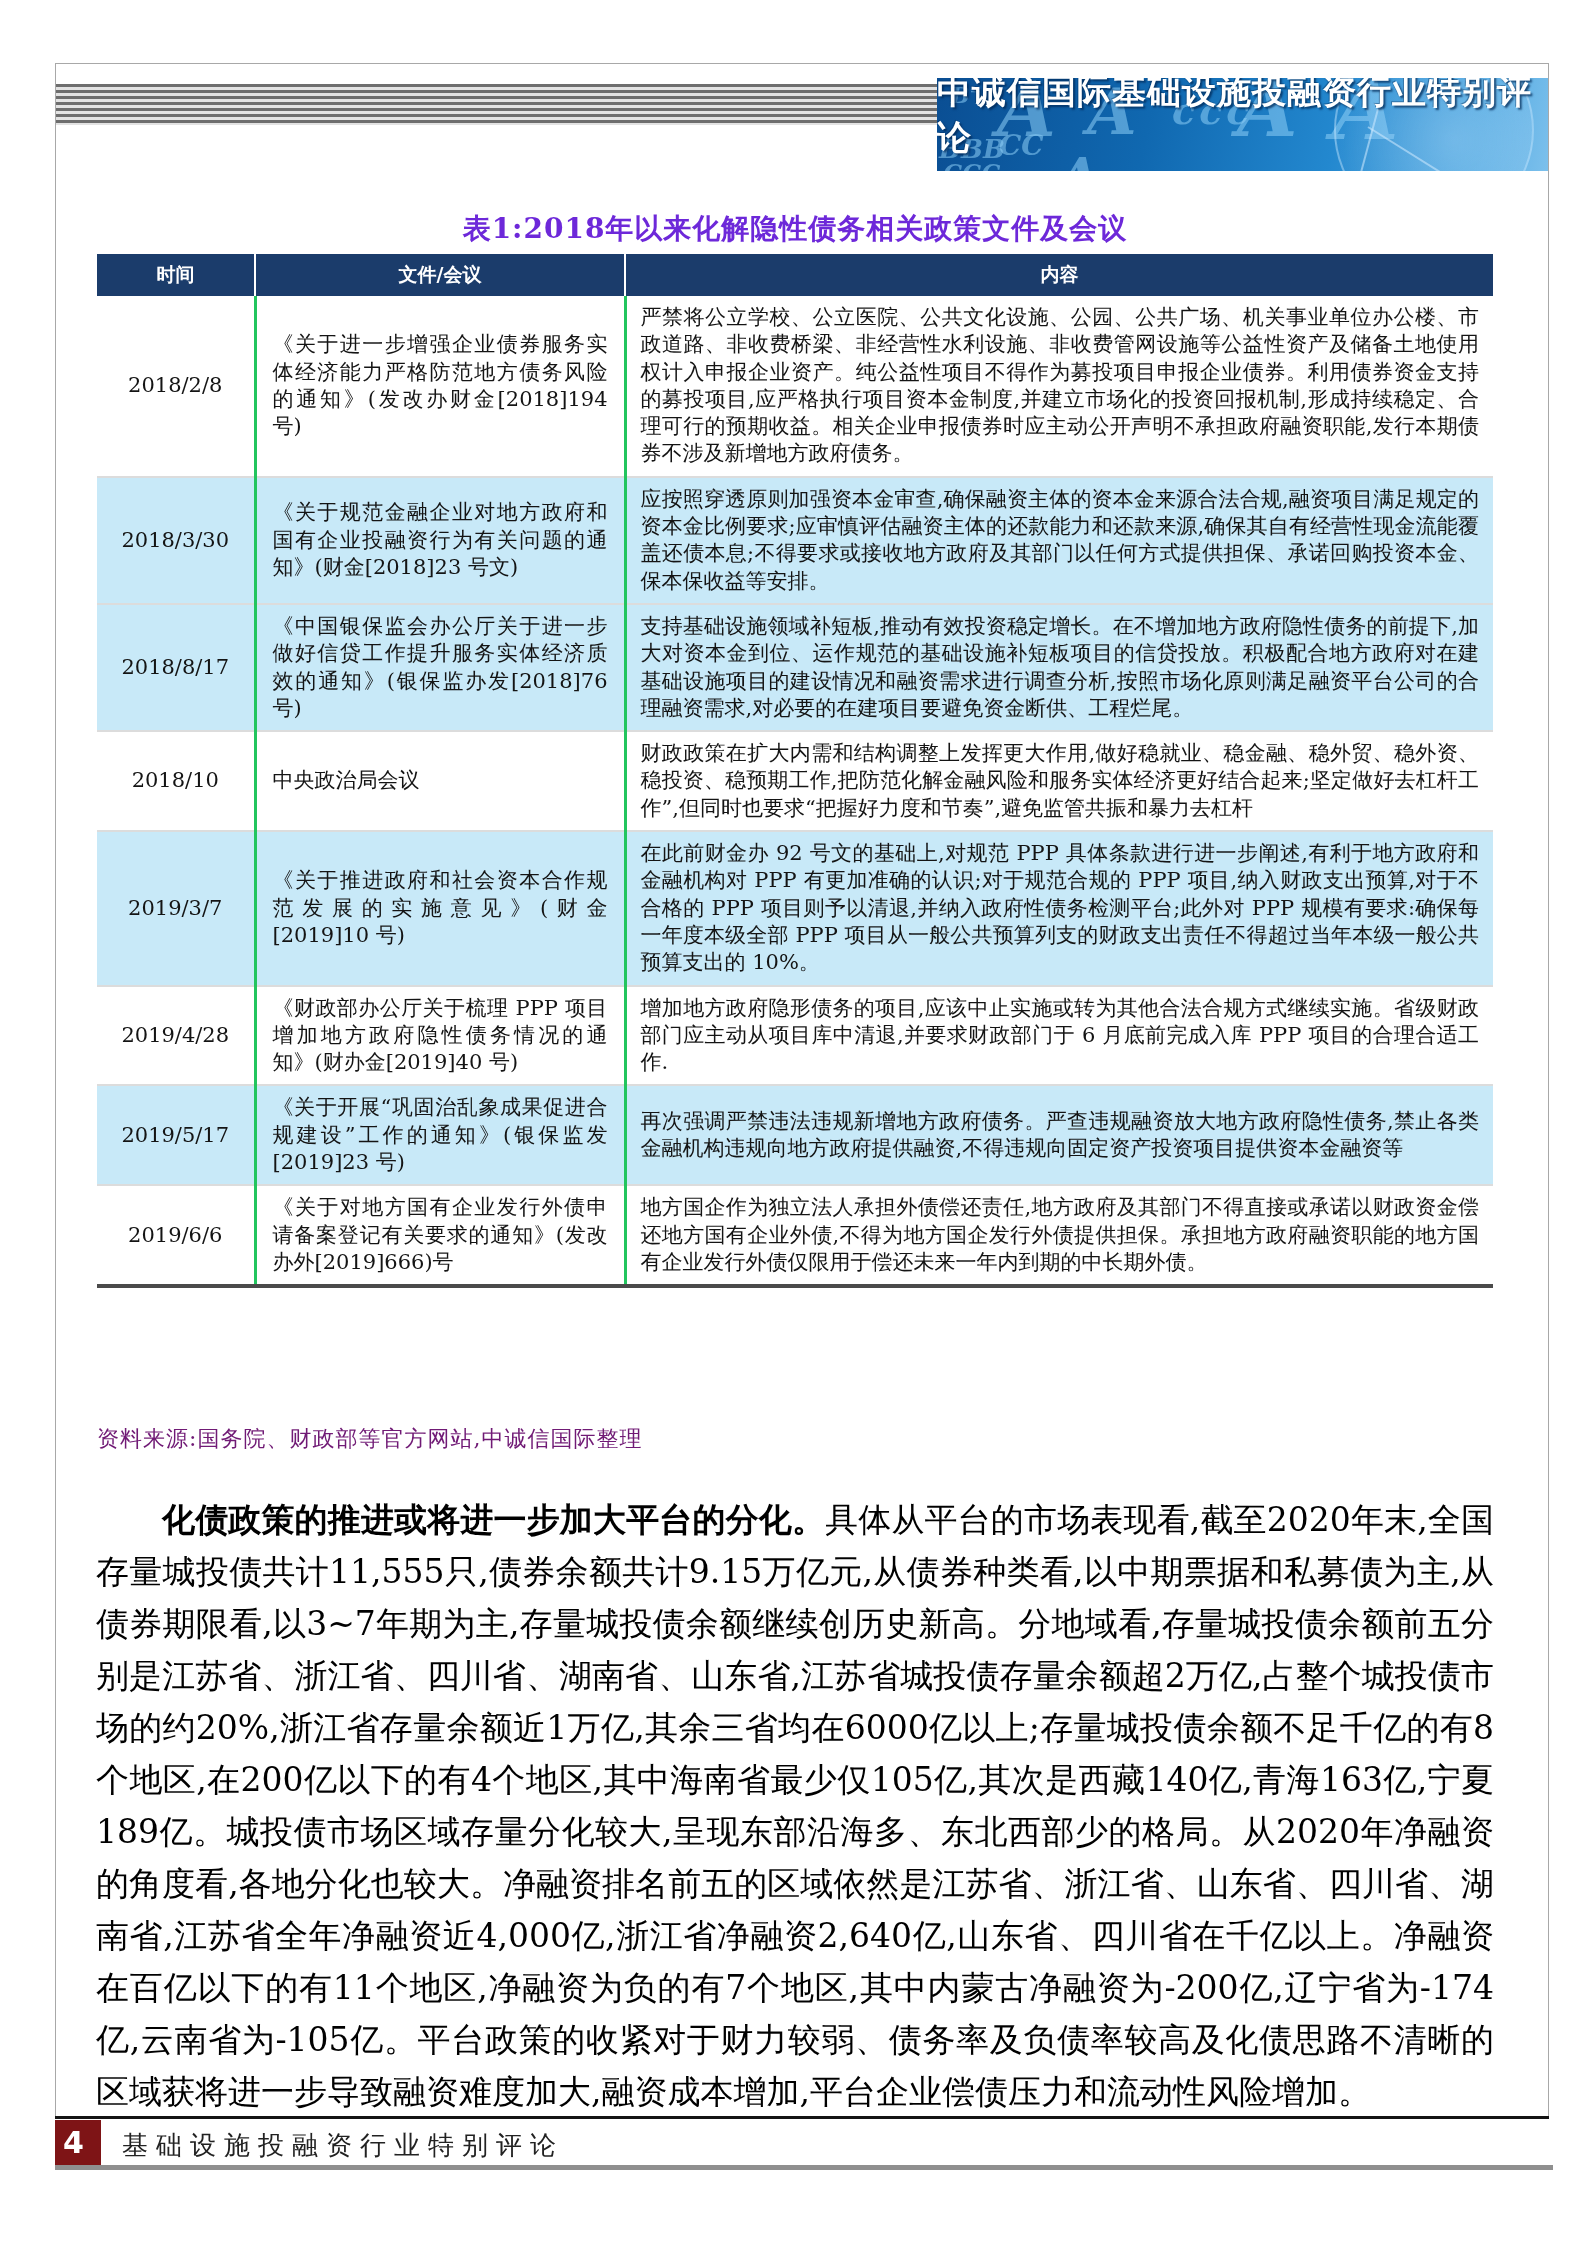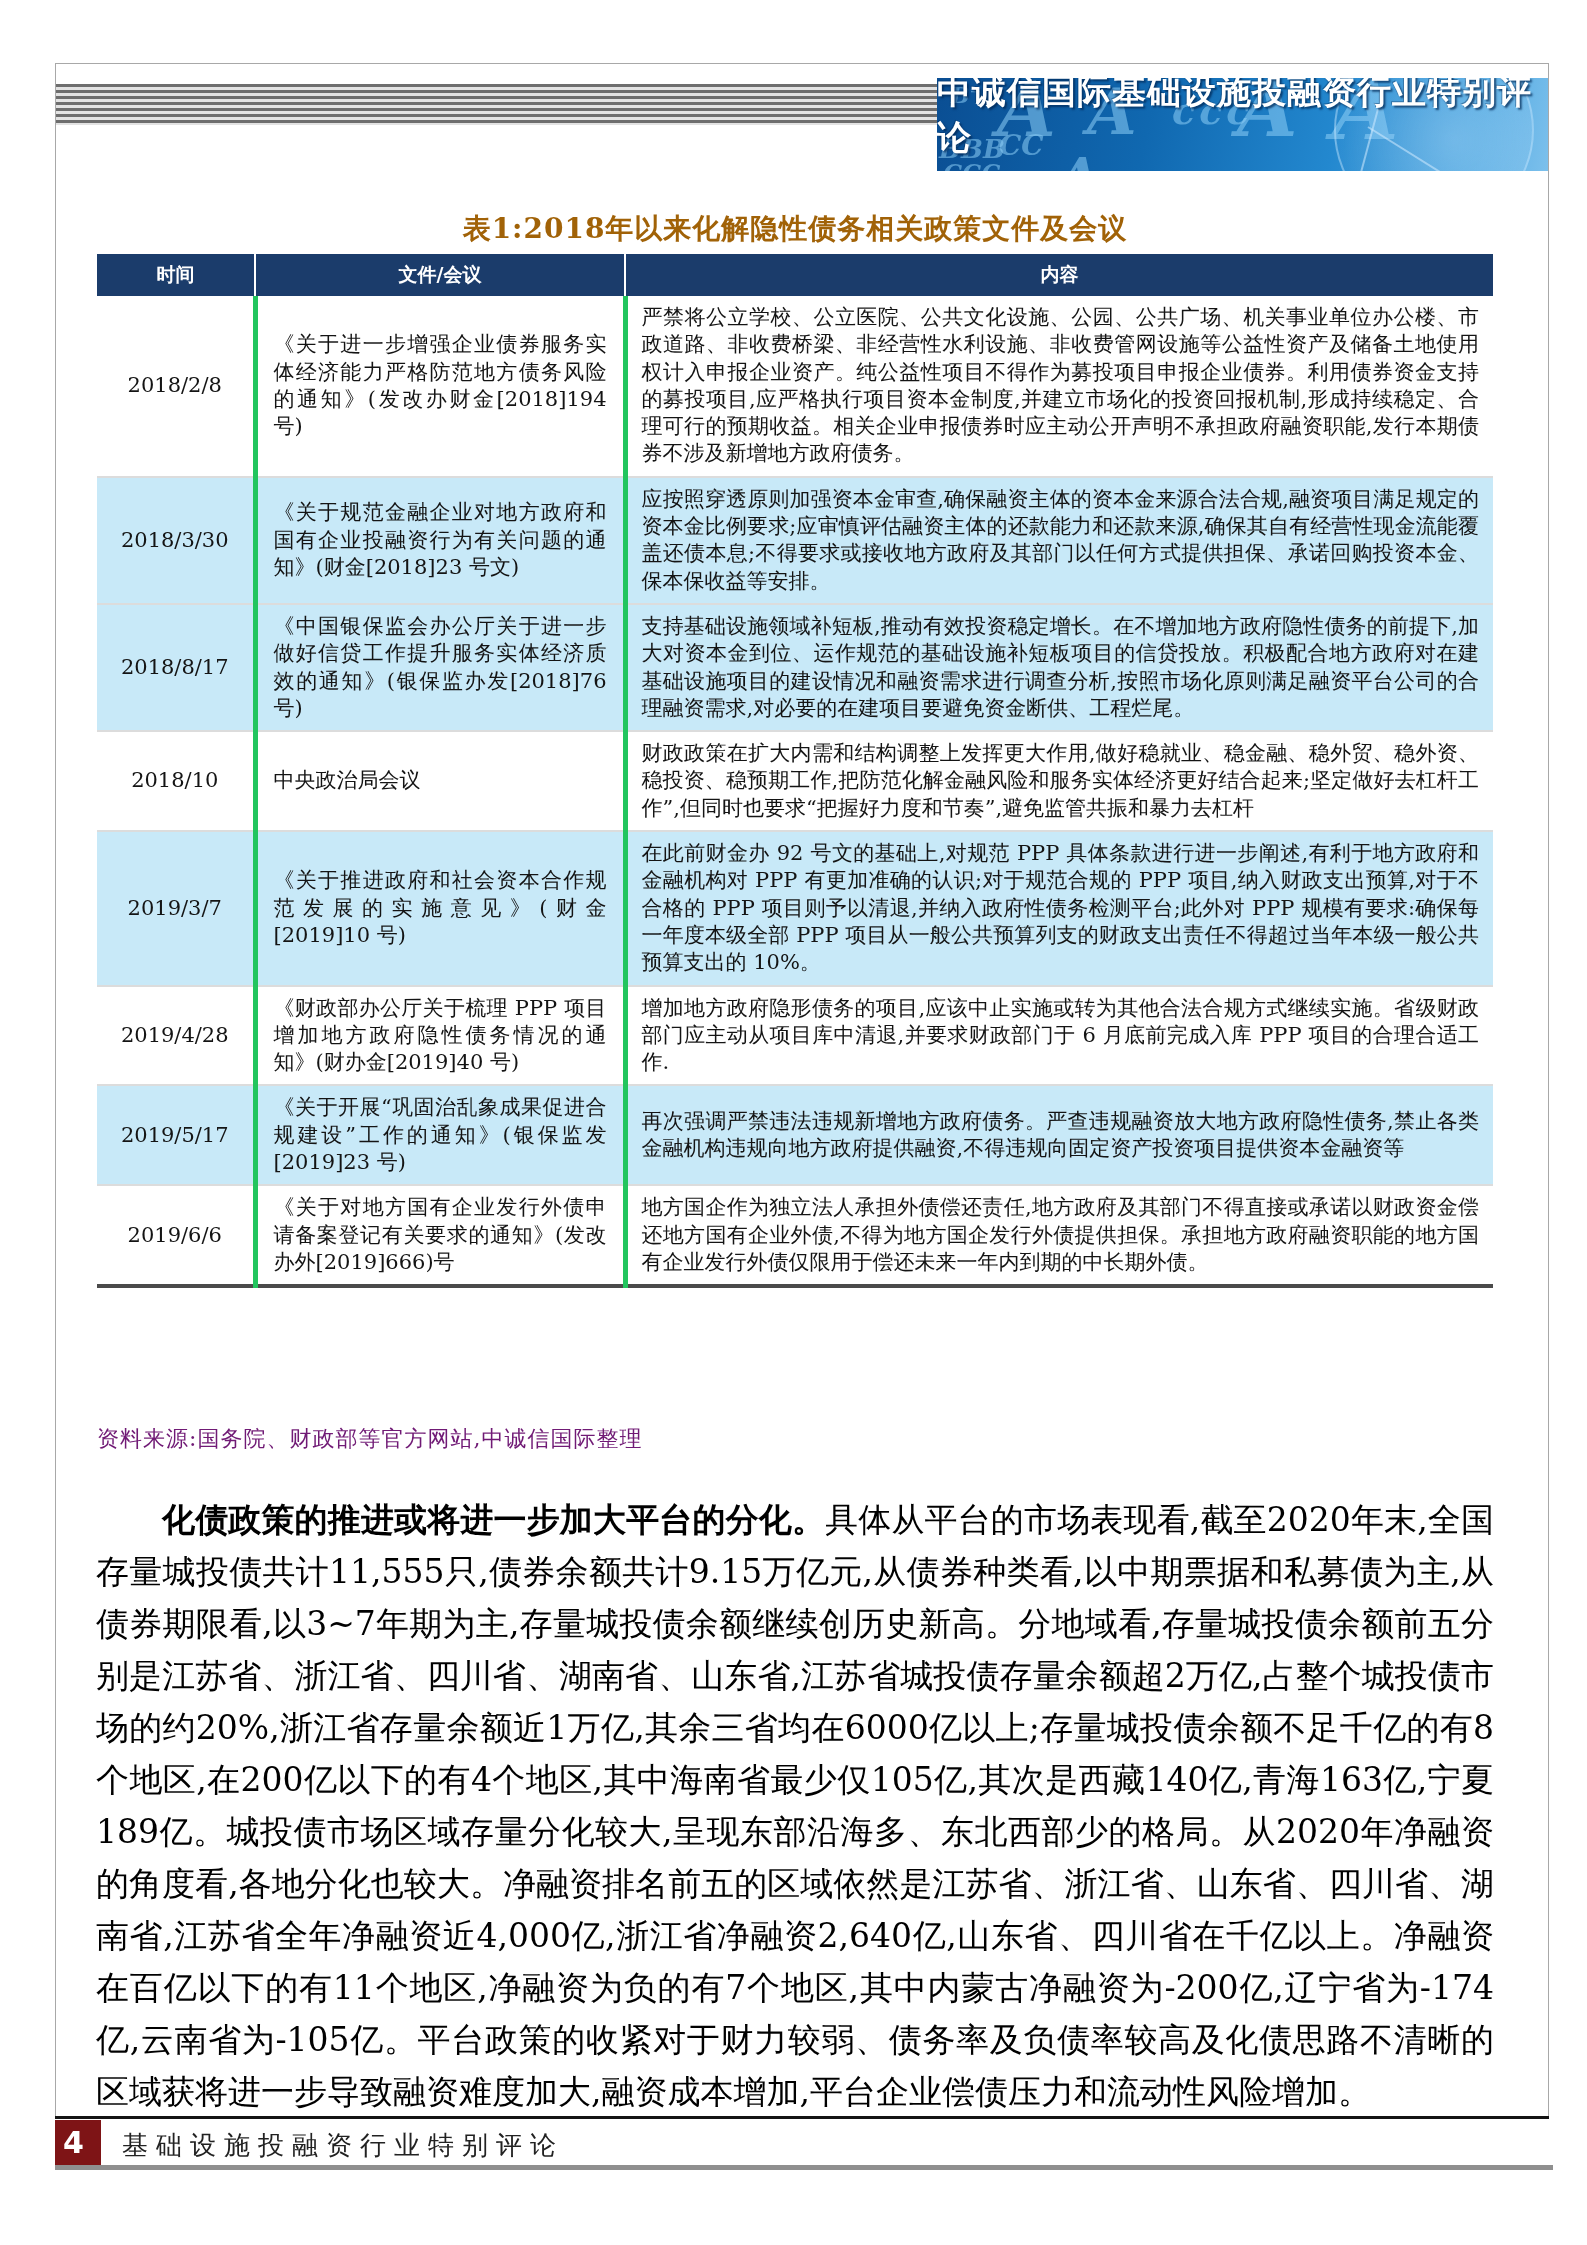--- a/index.html
+++ b/index.html
@@ -49,37 +49,37 @@
   .clock-hand2 { right:90px; top:30px; width:80px;  height:2px; transform:rotate(105deg); }
   .banner-title {
     position:absolute; right:16px; bottom:10px; z-index:3;
     font-family:"DejaVu Sans","Liberation Sans",sans-serif; font-weight:bold;
     font-size:34px; color:#ffffff; letter-spacing:1px;
     text-shadow:2px 2px 2px rgba(0,40,85,0.75), -1px -1px 0 rgba(0,40,85,0.4);
   }
   
   .table-title {
     position:absolute; left:97px; top:210px; width:1396px; text-align:center;
-    font-weight:bold; font-size:28px; color:#a16207; letter-spacing:1px;
+    font-weight:bold; font-size:28px; color:#6d28d9; letter-spacing:1px;
   }
   
   .table-wrap { position:absolute; left:97px; top:254px; width:1396px; }
   table.policy { width:1396px; border-collapse:collapse; table-layout:fixed; border-bottom:4px solid #4a4a4a; }
   table.policy col.c-date { width:158px; }
   table.policy col.c-doc  { width:370px; }
   table.policy col.c-cont { width:868px; }
   table.policy th {
     background:#1b3c6b; color:#ffffff; height:42px;
     font-family:"DejaVu Sans","Liberation Sans",sans-serif; font-weight:bold; font-size:19px;
     border-right:2px solid #ffffff; text-align:center;
   }
   table.policy th:last-child { border-right:none; }
   table.policy td {
     font-size:21px; line-height:1.3; color:#141414; vertical-align:middle;
-    border-top:2px solid #dcdcdc; border-right:5px solid #22c55e;
+    border-top:2px solid #dcdcdc; border-right:3px solid #22c55e;
   }
   table.policy td:last-child { border-right:none;margin-left:48px; }
   table.policy tr:first-child td { border-top:none; }
   td.date { text-align:center; padding:4px 2px; }
   td.doc  { padding:8px 16px; text-align:justify; }
   td.content { padding:8px 14px; text-align:justify; }
   tr.alt { background:#c8e9f8; }
   
   .source {
     position:absolute; left:97px; top:1424px; font-size:22px; color:#701a75; letter-spacing:1px;

